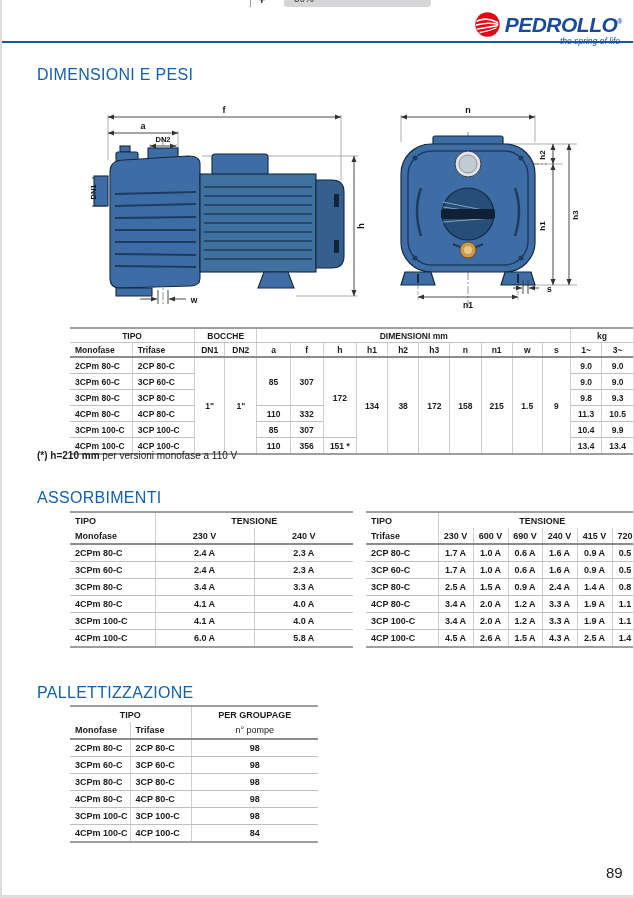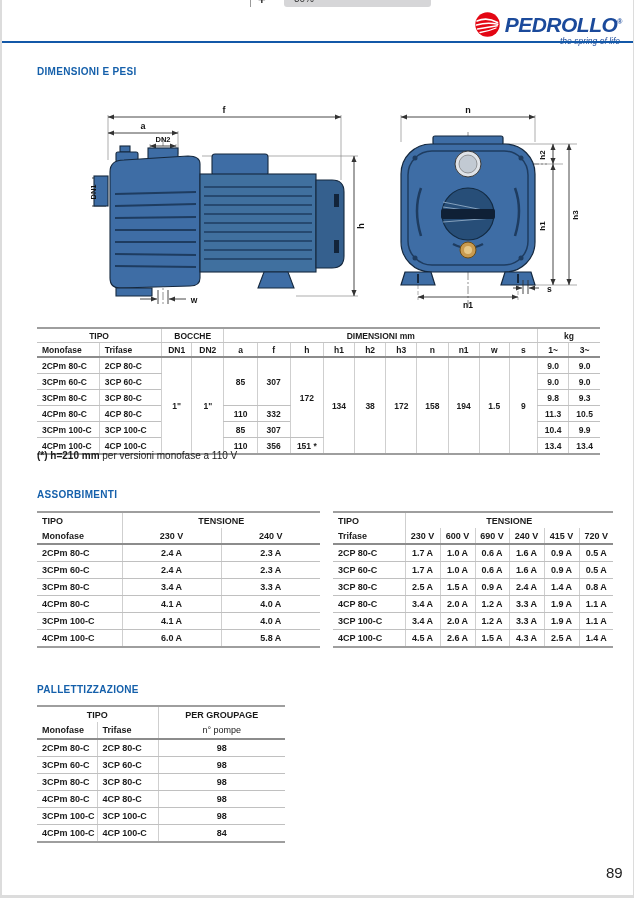--- a/index.html
+++ b/index.html
@@ -15,23 +15,23 @@
   .viewer-zoombox{position:absolute;left:284px;top:-9px;width:147px;height:16px;background:#d6d6d8;border-radius:3px;color:#3a3a3a;font-size:10px;line-height:16px;padding-left:10px;box-sizing:border-box;}
   
   .hdr{position:absolute;top:7px;left:0;width:100%;height:34px;background:#fff;}
   .blue-rule{position:absolute;top:41px;left:0;width:100%;height:2px;background:#1358a8;}
   .logo{position:absolute;top:4px;right:12px;text-align:right;}
   .logo-row{display:flex;align-items:center;gap:4px;justify-content:flex-end;}
   .brand{font-size:21px;font-weight:bold;font-style:italic;color:#1b4a9b;letter-spacing:-0.5px;}
   .reg{font-size:7px;vertical-align:super;color:#1b4a9b;font-style:normal;}
   .tagline{font-size:8.5px;font-style:italic;color:#1b4a9b;margin-top:-2px;margin-right:2px;}
   
-  .sec-title{position:absolute;left:37px;font-size:10px;font-weight:bold;color:#1560ab;letter-spacing:0.3px;}
+  .sec-title{position:absolute;left:37px;font-size:16px;font-weight:normal;color:#1560ab;letter-spacing:0.3px;}
   
-  table{border-collapse:collapse;table-layout:fixed;}
+  table{border-collapse:collapse;table-layout:fixed;margin-left:33px;}
   th,td{font-weight:bold;color:#1a1a1a;text-align:center;vertical-align:middle;white-space:nowrap;overflow:hidden;padding:0;}
   th+th,td+td{border-left:1px solid #cfcfcf;}
   .model{text-align:left;padding-left:5px;}
   .dimtab{position:absolute;left:37px;top:327px;width:563px;border-top:2px solid #9e9e9e;border-bottom:2px solid #9e9e9e;}
   .dimtab tr.g th{height:13px;font-size:8.5px;border-bottom:1px solid #c4c4c4;}
   .dimtab tr.c th{height:13px;font-size:8.5px;border-bottom:2px solid #8c8c8c;}
   .dimtab tbody td{height:15px;font-size:8.5px;border-bottom:1px solid #c0c0c0;}
   .astab{border-top:2px solid #9e9e9e;border-bottom:2px solid #9e9e9e;position:absolute;top:511px;}
   .astab tr.g th{height:15px;font-size:9px;}
   .astab tr.c th{height:15px;font-size:9px;border-bottom:2px solid #8c8c8c;}
@@ -285,21 +285,21 @@
       <td class="model">2CP 80-C</td>
       <td rowspan="6">1"</td>
       <td rowspan="6">1"</td>
       <td rowspan="3">85</td>
       <td rowspan="3">307</td>
       <td rowspan="5">172</td>
       <td rowspan="6">134</td>
       <td rowspan="6">38</td>
       <td rowspan="6">172</td>
       <td rowspan="6">158</td>
-      <td rowspan="6">194</td>
+      <td rowspan="6">215</td>
       <td rowspan="6">1.5</td>
       <td rowspan="6">9</td>
       <td>9.0</td>
       <td>9.0</td>
     </tr>
     <tr>
       <td class="model">3CPm 60-C</td>
       <td class="model">3CP 60-C</td>
       <td>9.0</td>
       <td>9.0</td>

